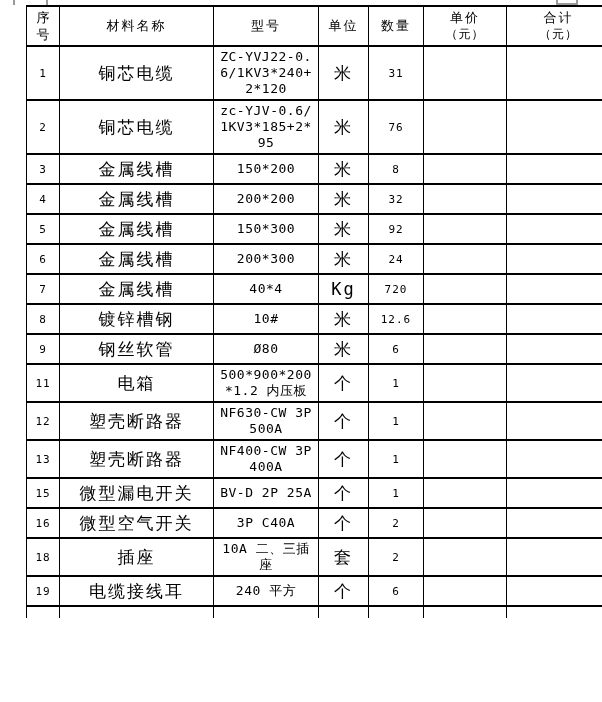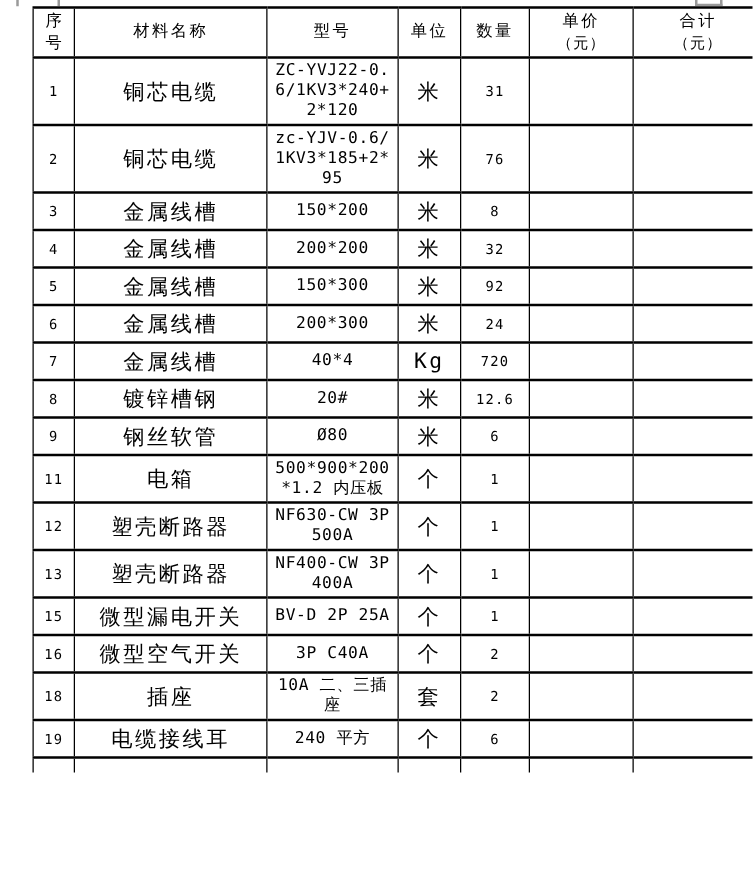--- a/index.html
+++ b/index.html
@@ -189,21 +189,21 @@
     <td class="cell-model">40*4</td>
     <td class="cell-unit">Kg</td>
     <td class="cell-qty">720</td>
     <td class="cell-price"></td>
     <td class="cell-total"></td>
   </tr>
 
   <tr>
     <td class="cell-no">8</td>
     <td class="cell-name">镀锌槽钢</td>
-    <td class="cell-model">20#</td>
+    <td class="cell-model">10#</td>
     <td class="cell-unit">米</td>
     <td class="cell-qty">12.6</td>
     <td class="cell-price"></td>
     <td class="cell-total"></td>
   </tr>
 
   <tr>
     <td class="cell-no">9</td>
     <td class="cell-name">钢丝软管</td>
     <td class="cell-model">Ø80</td>

